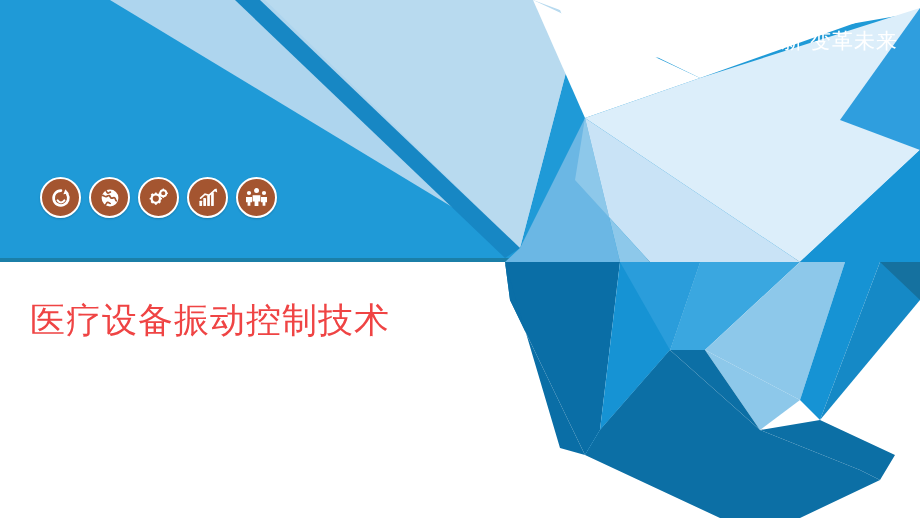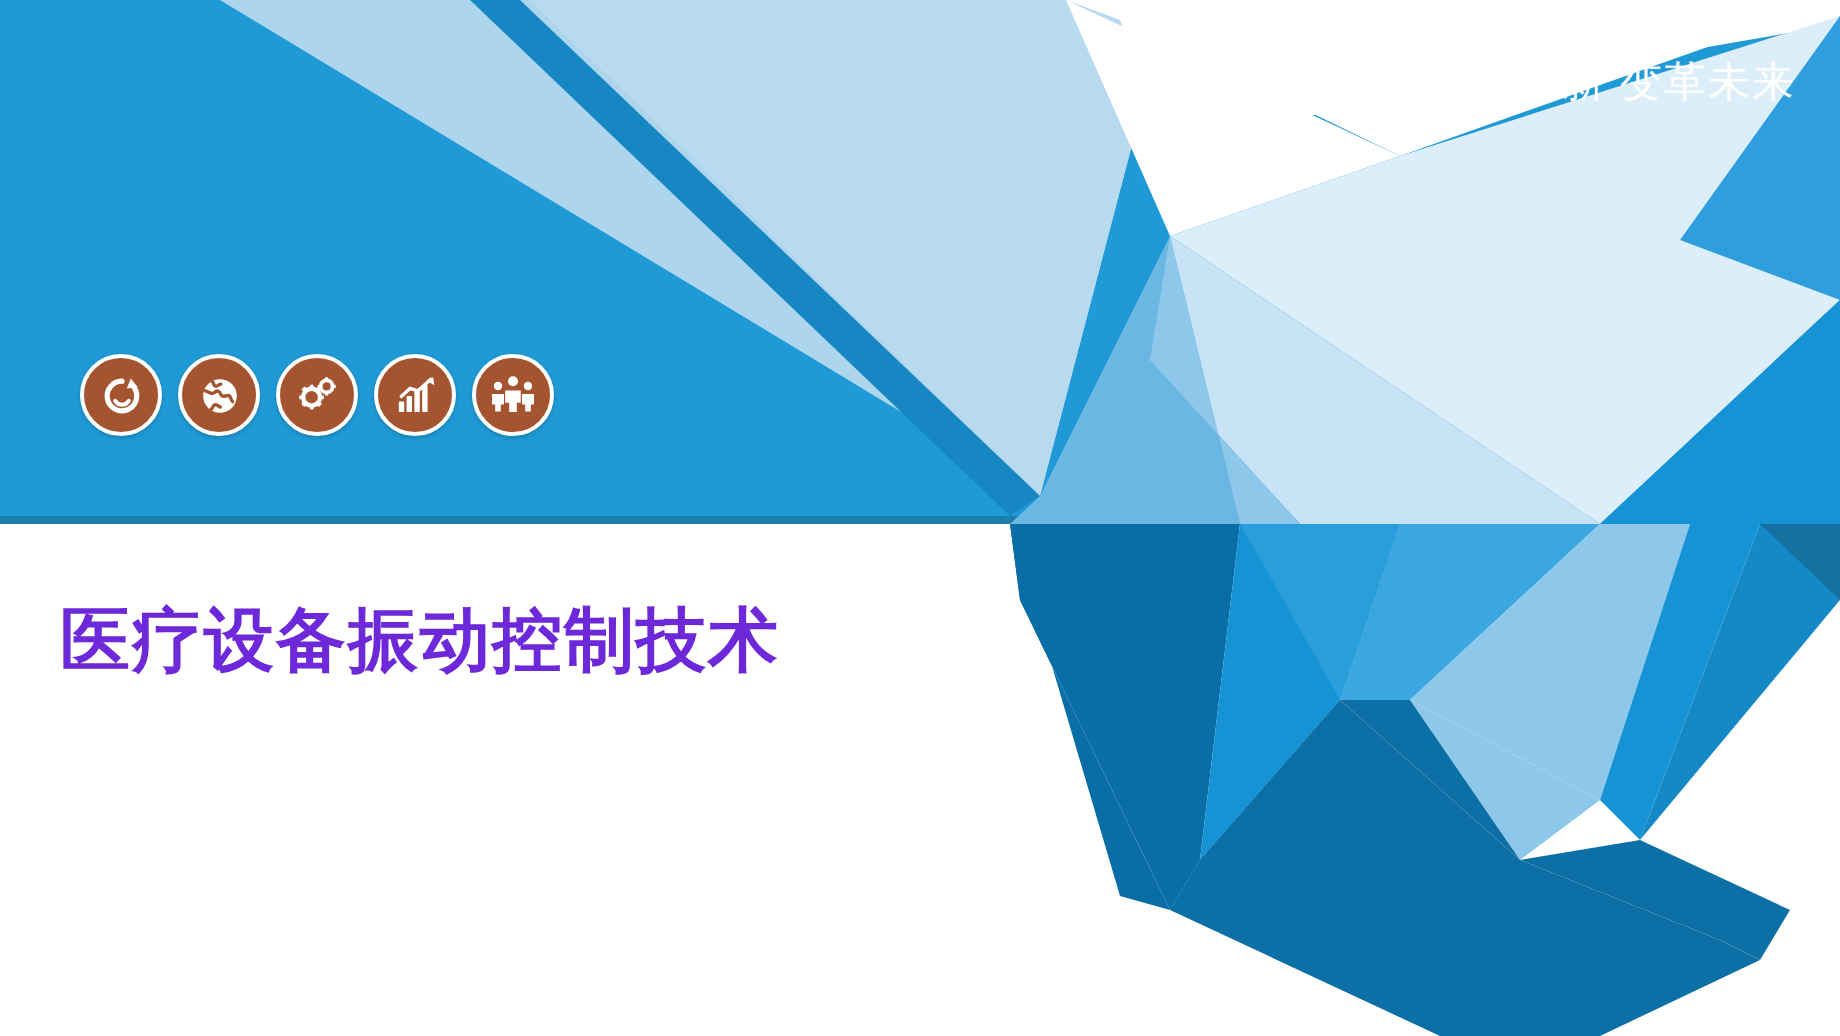--- a/index.html
+++ b/index.html
@@ -59,22 +59,22 @@
     justify-content: center;
     box-shadow: 0 1px 2px rgba(0,0,0,0.18);
   }
   .icon-badge svg { display:block; }
   
   .main-title {
     position: absolute;
     left: 30px;
     top: 297px;
     font-size: 35px;
-    font-weight: bold;
-    color: #6d28d9;
+    font-weight: normal;
+    color: #ef4444;
     letter-spacing: 1px;
     z-index: 6;
     white-space: nowrap;
   }
 </style>
 </head>
 <body>
 
 <div class="slide">
 

